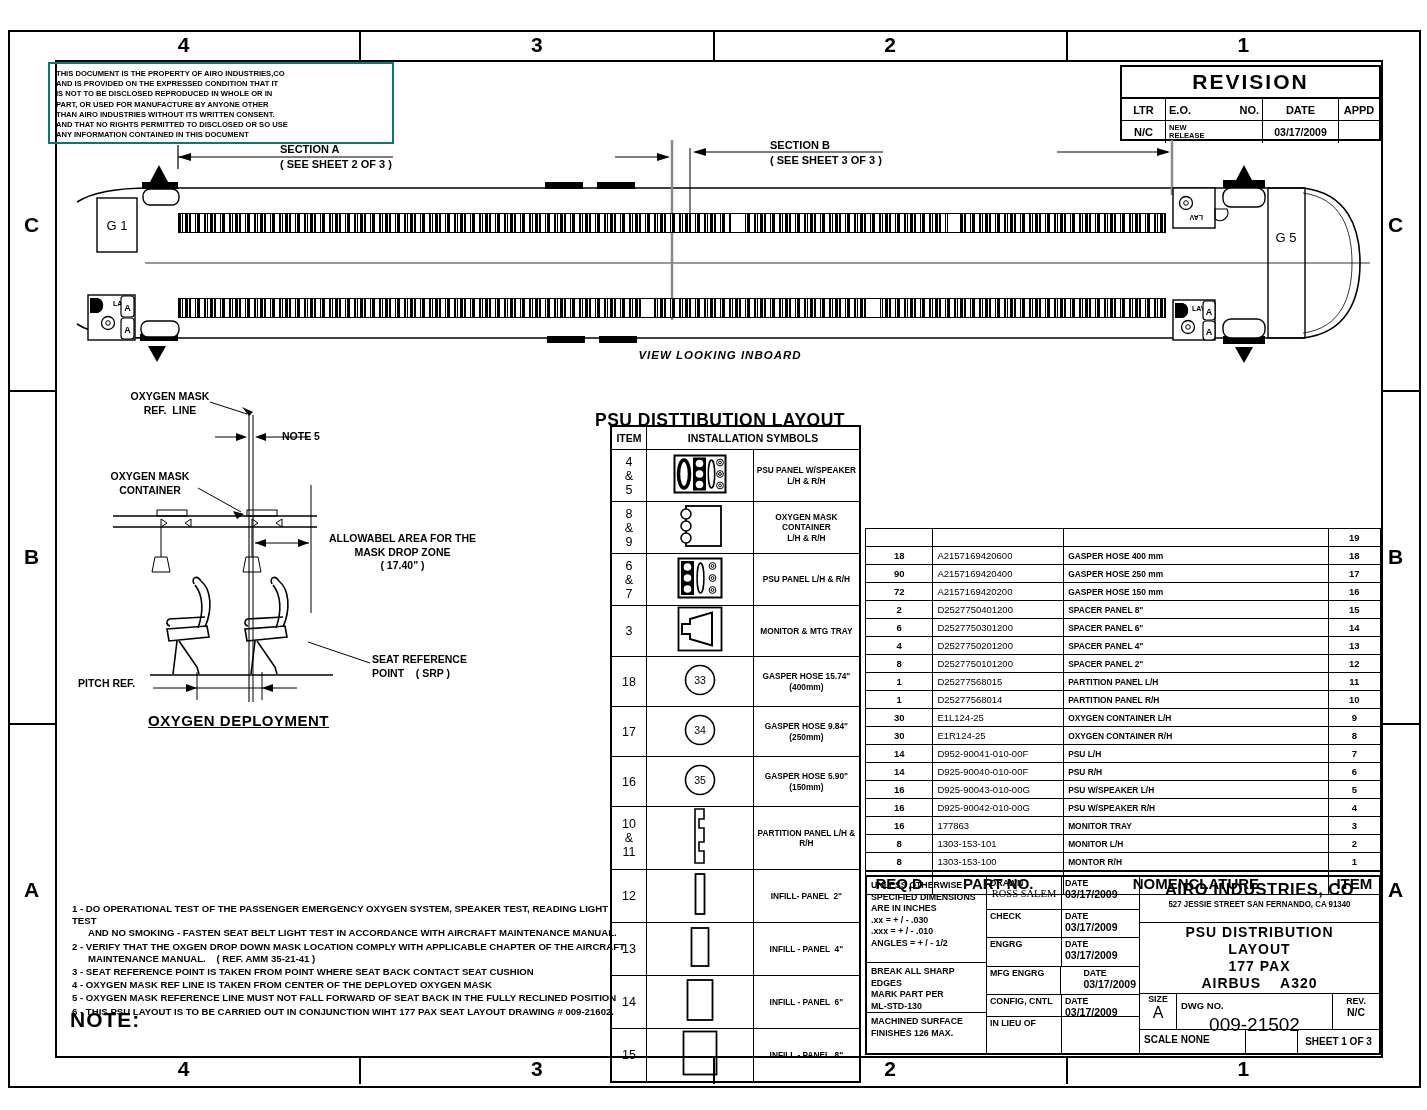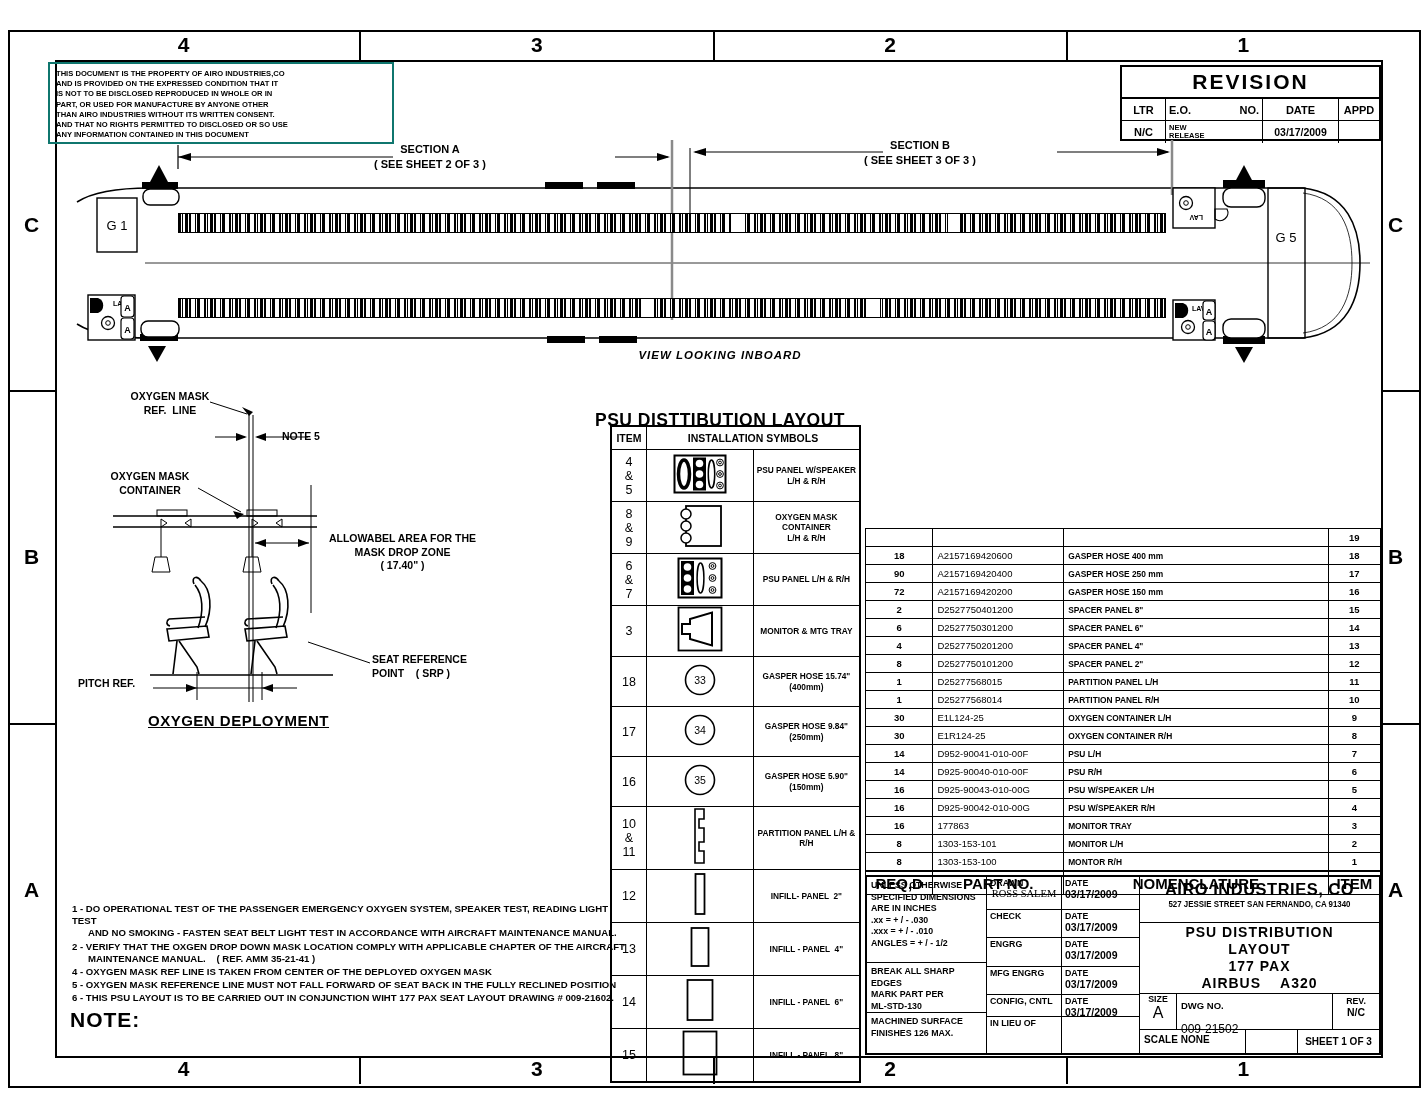--- a/index.html
+++ b/index.html
@@ -36,21 +36,21 @@
   .rev-c4{flex:1;justify-content:center;}
   .rev-data{border-top:1.5px solid #000;height:22px;}
   .rev-data .rev-c2{font-size:7.5px;line-height:8px;white-space:pre-wrap;}
   .rev-data .rev-c3{font-size:10.5px;}
   
   .psu-strip{height:20px;border:1px solid #000;box-sizing:border-box;
     background:repeating-linear-gradient(90deg,#000 0 2px,#fff 2px 3px,#000 3px 4px,#fff 4px 6px,
       #000 6px 9px,#fff 9px 10px,#000 10px 12px,#fff 12px 16px,#000 16px 17px,#fff 17px 18px,
       #000 18px 21px,#fff 21px 25px);}
   .strip-gap{position:absolute;top:0;height:18px;width:11px;background:#fff;}
-  .plan-label{font-size:11px;font-weight:bold;text-align:center;line-height:15px;}
+  .plan-label{font-size:11px;font-weight:bold;text-align:left;line-height:15px;}
   .view-caption{font-size:11.5px;font-weight:bold;font-style:italic;letter-spacing:1px;}
   .main-title{font-size:17.5px;font-weight:bold;letter-spacing:.5px;margin-top:24px;}
   
   .ox-label{font-size:10.5px;font-weight:bold;line-height:13.5px;}
   .ox-title{font-size:15px;font-weight:bold;text-decoration:underline;letter-spacing:.5px;}
   
   .sym-table{left:610px;top:425px;width:251px;border-collapse:collapse;table-layout:fixed;}
   .sym-table td,.sym-table th{border:1.5px solid #000;padding:0;}
   .sym-table{border:2.5px solid #000;}
   .sym-head th{font-size:10.5px;font-weight:bold;height:22px;}
@@ -86,21 +86,21 @@
   .tb-company .ad{font-size:8.6px;font-weight:bold;transform:scaleX(.92);}
   .tb-dtitle{height:73px;border-bottom:1.5px solid #000;display:flex;align-items:center;
              justify-content:center;text-align:center;font-size:14px;font-weight:bold;
              line-height:17px;letter-spacing:1px;box-sizing:border-box;}
   .tb-sizerow{height:36px;border-bottom:1.5px solid #000;display:flex;box-sizing:border-box;}
   .tb-size{width:37px;border-right:1.2px solid #000;box-sizing:border-box;text-align:center;}
   .tb-size .lbl{font-size:8.8px;font-weight:bold;display:block;}
   .tb-size .val{font-size:16px;display:block;}
   .tb-dwg{flex:1;border-right:1.2px solid #000;box-sizing:border-box;padding:1px 4px;}
   .tb-dwg .lbl{font-size:9.5px;font-weight:bold;}
-  .tb-dwg .val{font-size:12px;text-align:left;display:block;margin-top:9px;}
+  .tb-dwg .val{font-size:19px;text-align:center;display:block;margin-top:1px;}
   .tb-rev{width:46px;text-align:center;}
   .tb-rev .lbl{font-size:8.8px;font-weight:bold;display:block;margin-top:2px;}
   .tb-rev .val{font-size:10.5px;font-weight:bold;display:block;}
   .tb-scalerow{flex:1;display:flex;}
   .tb-scale{width:106px;border-right:1.2px solid #000;box-sizing:border-box;
             font-size:10px;font-weight:bold;padding:4px 4px;}
   .tb-blank{width:52px;border-right:1.2px solid #000;box-sizing:border-box;}
   .tb-sheet{flex:1;font-size:10px;font-weight:bold;padding:6px 4px;text-align:center;}
   
   .notes-list{left:72px;top:903px;width:560px;font-size:9.6px;font-weight:bold;line-height:12.2px;}
@@ -674,21 +674,21 @@
         </div>
         <div class="sign-row" style="height: 29px;">
           <div class="sign-label">
             <div>ENGRG</div>
           </div>
           <div class="sign-date">
             <div>DATE</div>
             <div class="dt">03/17/2009</div>
           </div>
         </div>
-        <div class="sign-row" style="height: 28px;">
+        <div class="sign-row" style="height: 28px; gap: 19px;">
           <div class="sign-label">
             <div>MFG ENGRG</div>
           </div>
           <div class="sign-date">
             <div>DATE</div>
             <div class="dt">03/17/2009</div>
           </div>
         </div>
         <div class="sign-row" style="height: 22px;">
           <div class="sign-label">
@@ -735,19 +735,20 @@
         <div class="tb-sheet">SHEET  1  OF  3</div>
       </div>
     </div>
   </div>
 
   <div class="abs notes-list" id="notes-list">
       <div class="note-line">1 - DO OPERATIONAL TEST OF THE PASSENGER EMERGENCY OXYGEN SYSTEM, SPEAKER TEST, READING LIGHT TEST
       AND NO SMOKING - FASTEN SEAT BELT LIGHT TEST IN ACCORDANCE WITH AIRCRAFT MAINTENANCE MANUAL.</div>
       <div class="note-line">2 - VERIFY THAT THE OXGEN DROP DOWN MASK LOCATION COMPLY WITH APPLICABLE CHAPTER OF THE AIRCRAFT
       MAINTENANCE MANUAL.    ( REF. AMM 35-21-41 )</div>
+      <div class="note-line">3 - SEAT REFERENCE POINT IS TAKEN FROM POINT WHERE SEAT BACK CONTACT SEAT CUSHION</div>
       <div class="note-line">4 - OXYGEN MASK REF LINE IS TAKEN FROM CENTER OF THE DEPLOYED OXYGEN MASK</div>
       <div class="note-line">5 - OXYGEN MASK REFERENCE LINE MUST NOT FALL FORWARD OF SEAT BACK IN THE FULLY RECLINED POSITION</div>
       <div class="note-line">6 - THIS PSU LAYOUT IS TO BE CARRIED OUT IN CONJUNCTION WIHT 177 PAX SEAT LAYOUT DRAWING # 009-21602.</div>
     </div>
   <div class="abs note-head">NOTE:</div>
 
 </div>
 
 </body></html>

